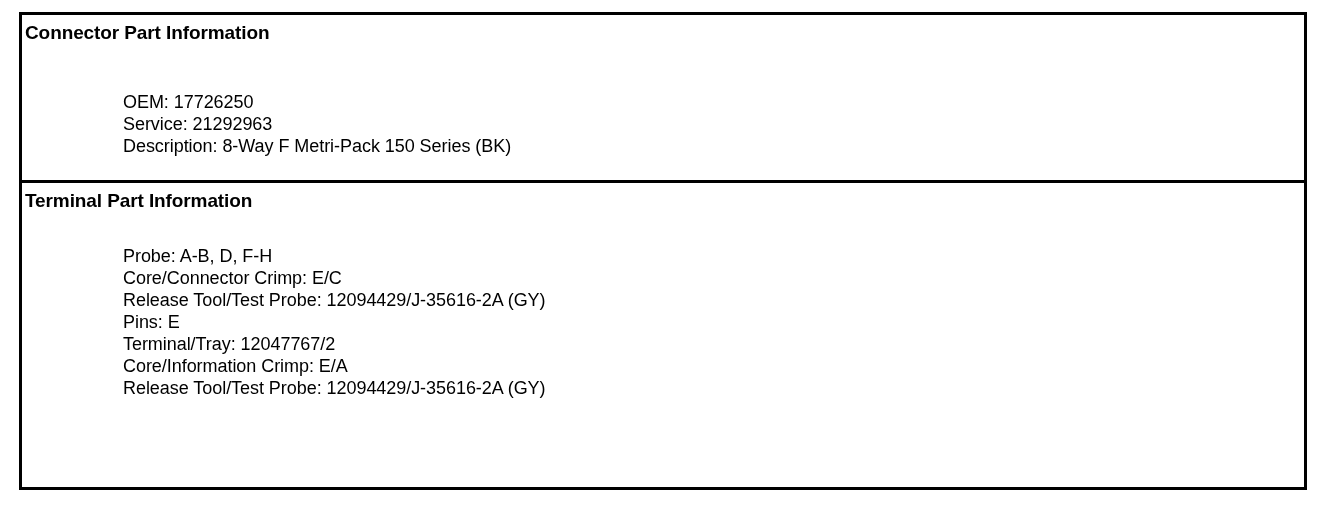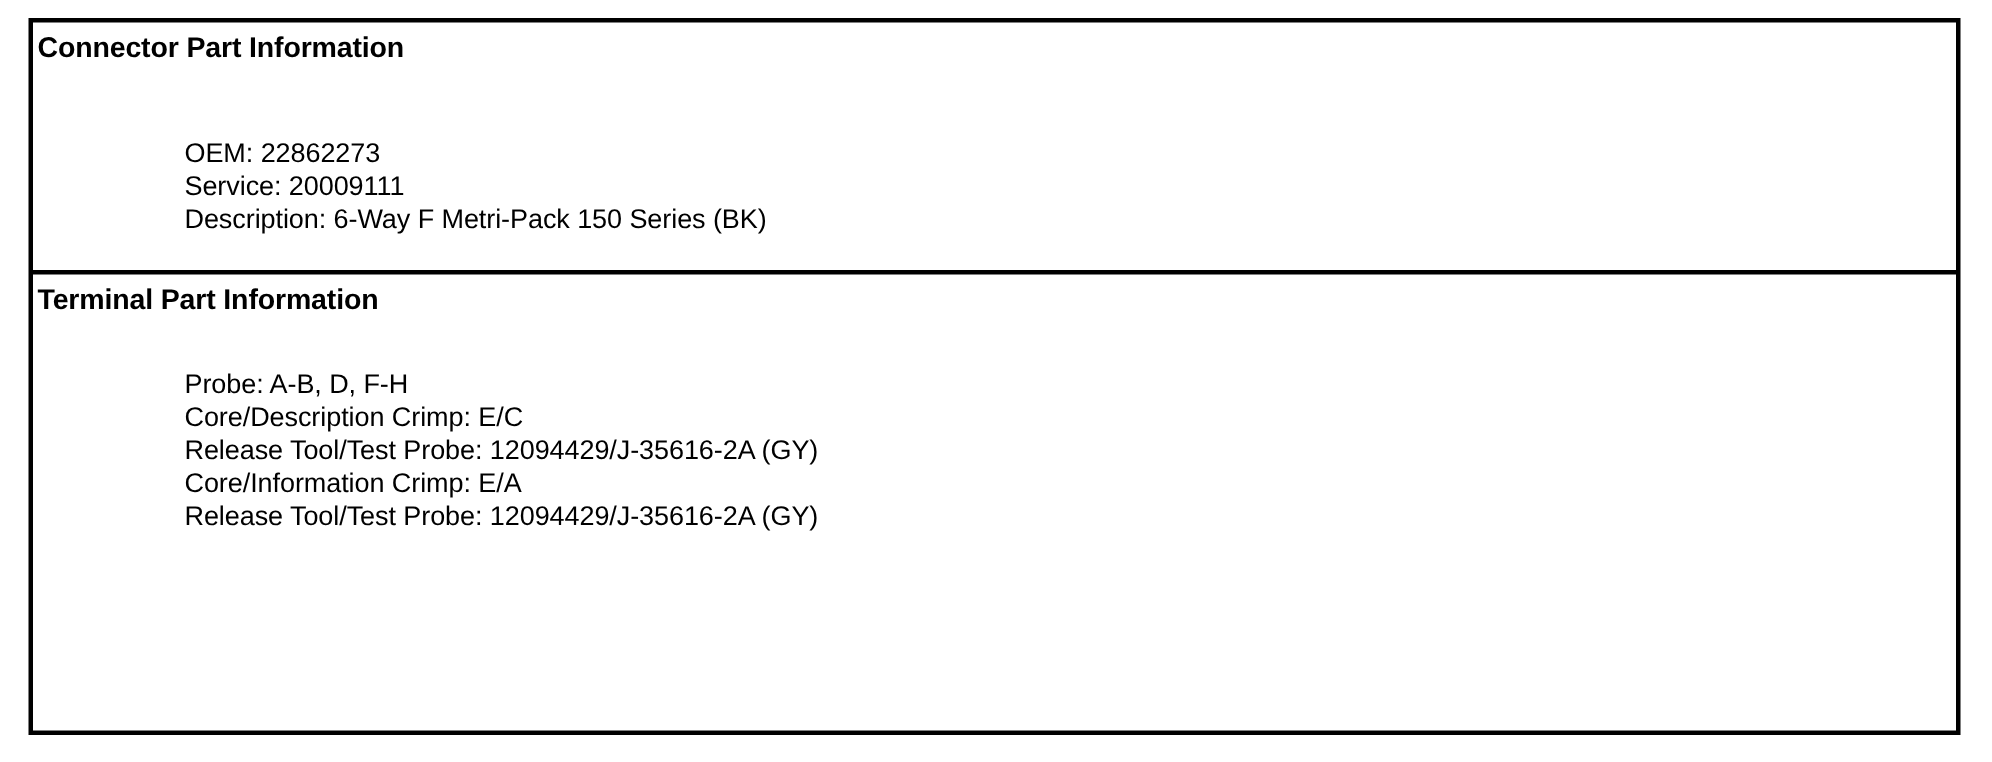--- a/index.html
+++ b/index.html
@@ -71,30 +71,32 @@
   }
 </style>
 </head>
 <body>
 
 <div class="spec-table">
 
   <div class="section section--connector">
     <div class="section-heading">Connector Part Information</div>
     <ul class="detail-list">
-      <li class="detail-line">OEM: 22862273</li>
-      <li class="detail-line">Service: 20009111</li>
-      <li class="detail-line">Description: 6-Way F Metri-Pack 150 Series (BK)</li>
+      <li class="detail-line">OEM: 17726250</li>
+      <li class="detail-line">Service: 21292963</li>
+      <li class="detail-line">Description: 8-Way F Metri-Pack 150 Series (BK)</li>
     </ul>
   </div>
 
   <div class="section section--terminal">
     <div class="section-heading">Terminal Part Information</div>
     <ul class="detail-list">
       <li class="detail-line">Probe: A-B, D, F-H</li>
-      <li class="detail-line">Core/Description Crimp: E/C</li>
+      <li class="detail-line">Core/Connector Crimp: E/C</li>
       <li class="detail-line">Release Tool/Test Probe: 12094429/J-35616-2A (GY)</li>
+      <li class="detail-line">Pins: E</li>
+      <li class="detail-line">Terminal/Tray: 12047767/2</li>
       <li class="detail-line">Core/Information Crimp: E/A</li>
       <li class="detail-line">Release Tool/Test Probe: 12094429/J-35616-2A (GY)</li>
     </ul>
   </div>
 
 </div>
 
 </body></html>

